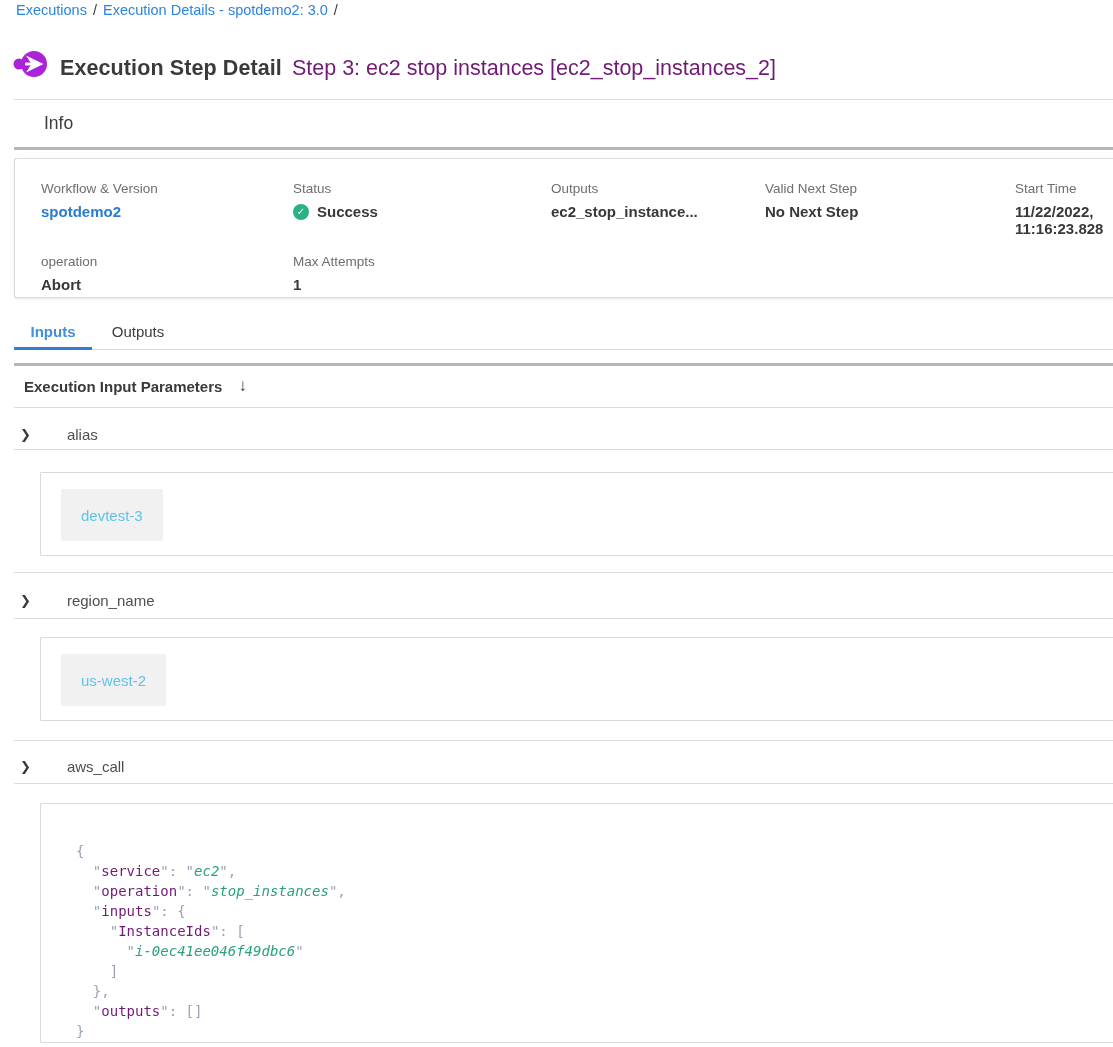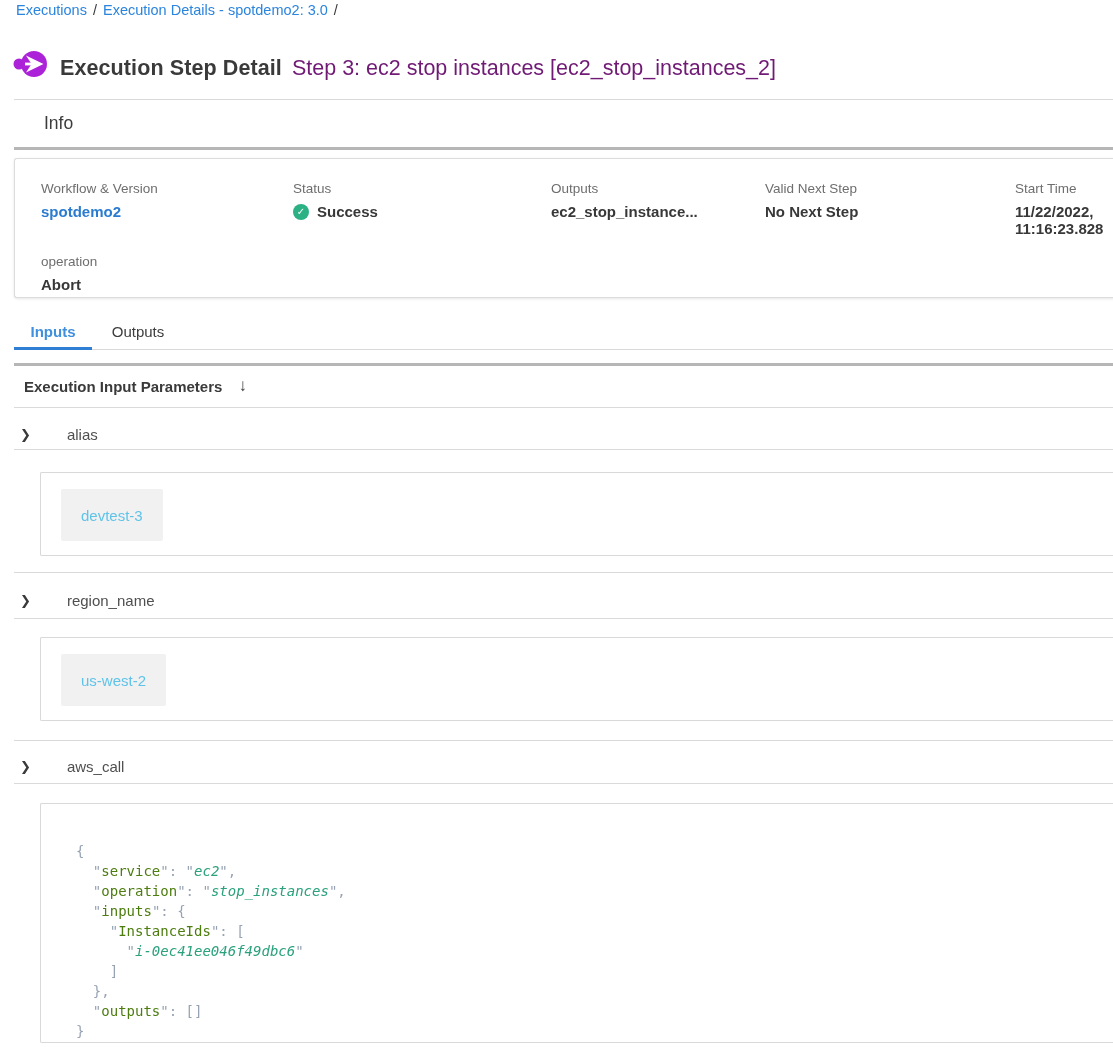--- a/index.html
+++ b/index.html
@@ -54,21 +54,21 @@
 
   
   .panel { position:absolute; left:40px; right:-2px; background:#fff; border:1px solid #d9d9d9; border-right:none; border-radius:2px 0 0 2px; }
   .chip { position:absolute; left:20px; top:16px; height:52px; background:#f1f1f2; border-radius:2px;
     display:flex; align-items:center; justify-content:center; font-size:15px; color:#5fc3e8; padding:15px 20px; }
 
   
   .code { position:absolute; top:37px; left:35px; font-family:"DejaVu Sans Mono","Liberation Mono",monospace; font-size:14px; }
   .code-line { white-space:pre; line-height:20px; height:20px; }
   .tok-p { color:#97a3b4; }
-  .tok-k { color:#4d7c0f; }
+  .tok-k { color:#701a75; }
   .tok-s { color:#2aa17c;font-style:italic; }
 </style>
 </head>
 <body>
 
 <div class="page">
 
   <div class="breadcrumb">
     <a>Executions</a><span class="sep">/</span><a>Execution Details - spotdemo2: 3.0</a><span class="sep">/</span>
   </div>
@@ -110,20 +110,24 @@
         <div class="label">Valid Next Step</div>
         <div class="value">No Next Step</div>
       </div>
       <div class="cell">
         <div class="label">Start Time</div>
         <div class="value">11/22/2022, 11:16:23.828</div>
       </div>
       <div class="cell">
         <div class="label">operation</div>
         <div class="value">Abort</div>
+      </div>
+      <div class="cell">
+        <div class="label">Max Attempts</div>
+        <div class="value">1</div>
       </div>
       <div class="cell"></div>
     </div>
   </div>
 
   <div class="tabs">
     <div class="tab tab-inputs">
       <span>Inputs</span>
       <span class="active-bar"></span>
     </div>

